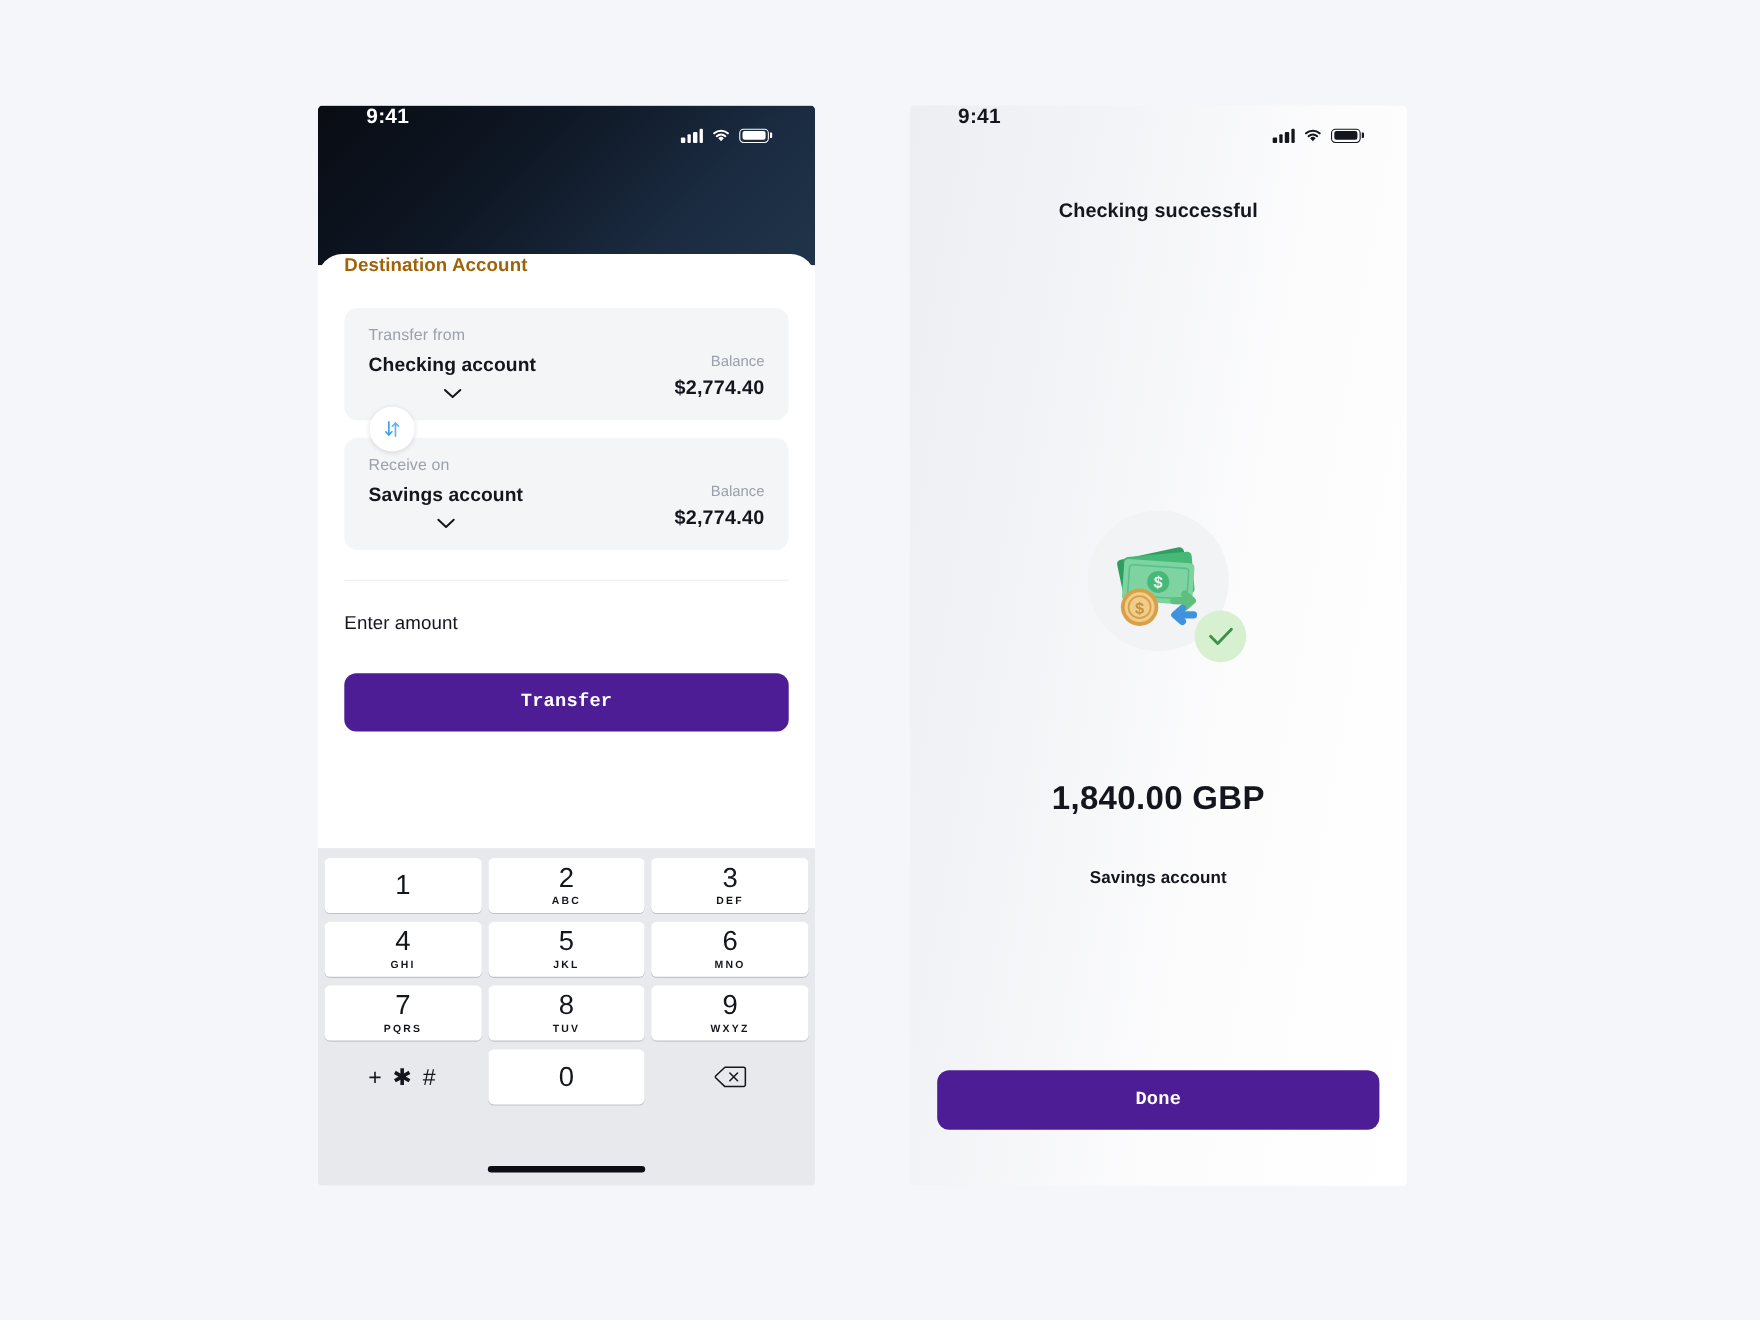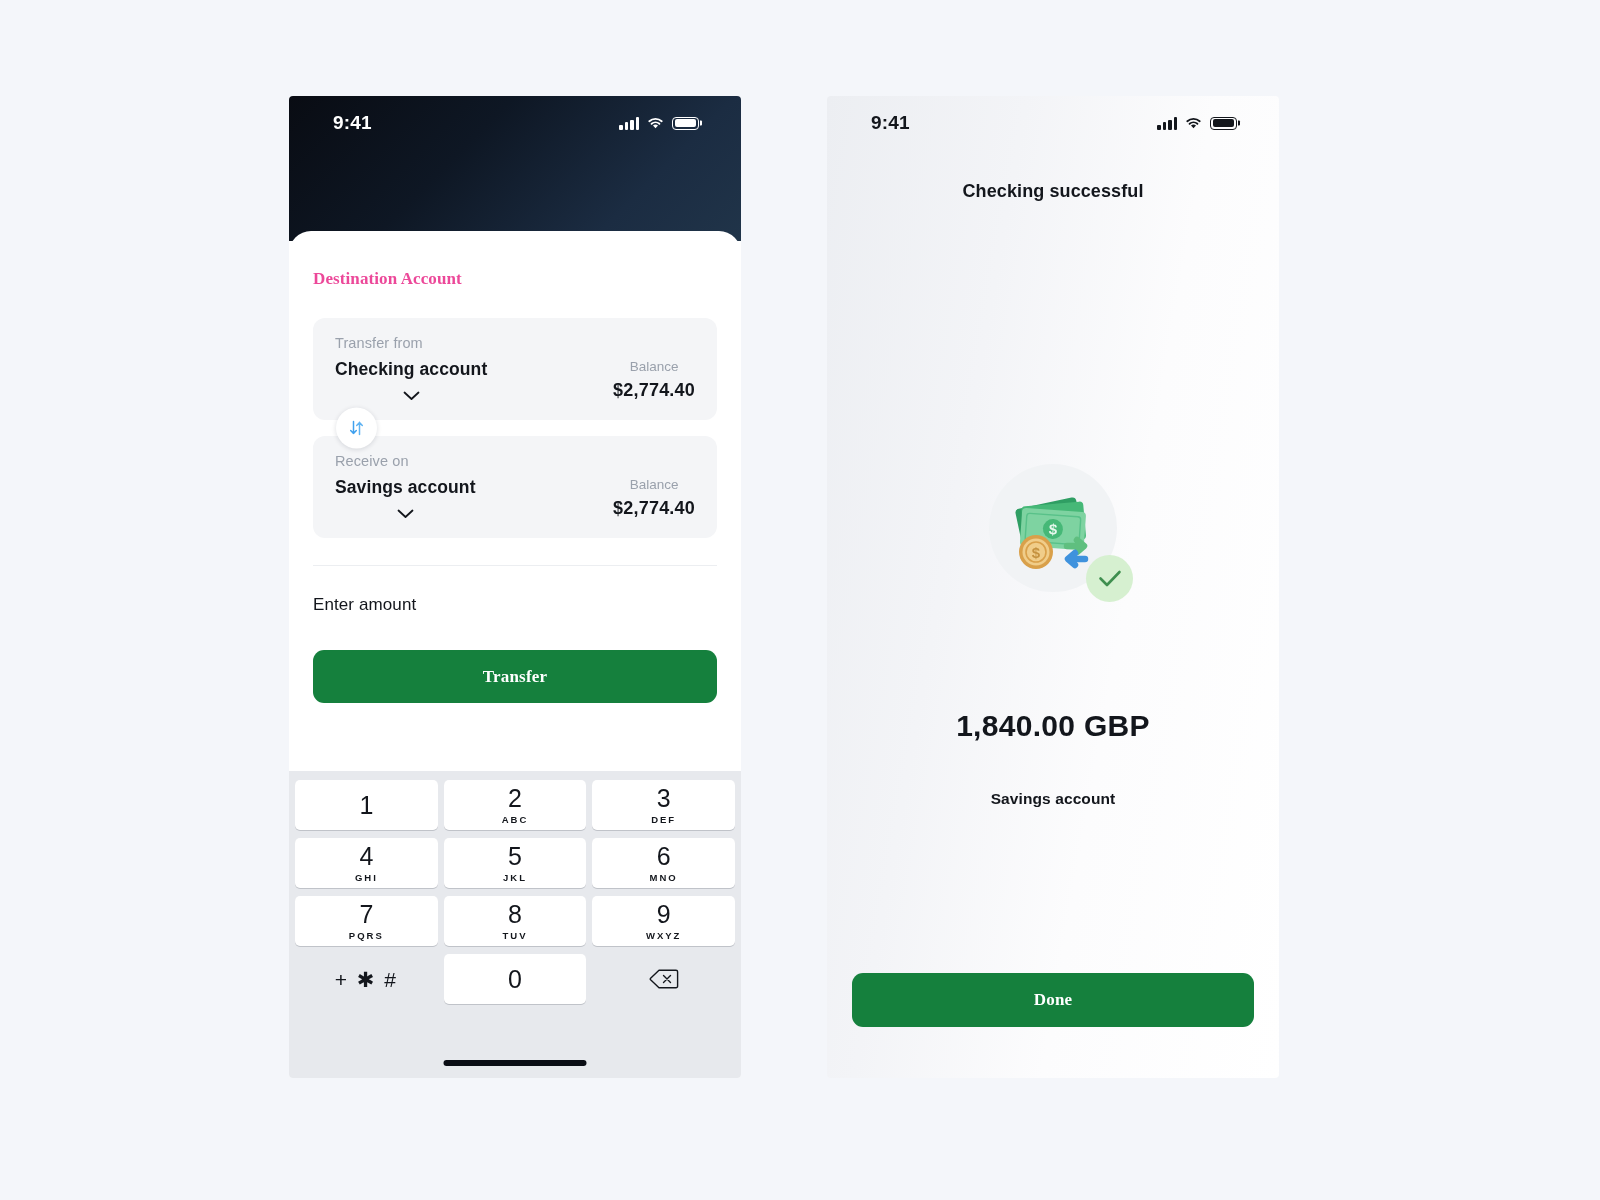--- a/index.html
+++ b/index.html
@@ -28,21 +28,20 @@
     overflow: hidden;
   }
   .phone-left  { left: 289px; background: #ffffff; }
   .phone-right { left: 827px;
     background: linear-gradient(100deg, #eceef2 0%, #f3f4f7 32%, #fcfcfd 62%, #ffffff 100%); }
 
   
   .statusbar {
     height: 54px;
     display: flex;
-    align-items: center;
     justify-content: space-between;
     padding: 0 42px 0 44px;
     position: relative;
     z-index: 5;
   }
   .status-time {
     font-size: 19px;
     font-weight: bold;
     letter-spacing: 0.2px;
   }
@@ -121,41 +120,39 @@
     top: 135px; left: 0; right: 0;
     height: 540px;
     background: #ffffff;
     border-radius: 22px 22px 0 0;
     z-index: 2;
     padding: 0 24px;
   }
   .section-title {
     font-size: 17px;
     font-weight: bold;
-    color: #ec4899;
+    color: #a16207;
     letter-spacing: 0.1px;
-    padding-top: 38px;
-    font-family: Liberation Serif, serif;
   }
 
   .acct-group { position: relative; margin-top: 29px; }
   .acct-card {
     background: #f4f5f7;
     border-radius: 12px;
     padding: 17px 22px 19px 22px;
     display: flex;
     justify-content: space-between;
     align-items: flex-end;
   }
   .acct-card + .acct-card { margin-top: 16px; }
   .acct-left { display: flex; flex-direction: column; gap: 8px; }
   .acct-label { font-size: 14.5px; color: #9aa1ac; letter-spacing: 0.1px; }
   .acct-name-row { display: flex; align-items: center; gap: 11px; flex-direction: column; }
   .acct-name { font-size: 17.5px; font-weight: bold; color: #13161c; letter-spacing: 0.1px; }
-  .acct-right { display: flex; flex-direction: column; align-items: center; gap: 6px; }
+  .acct-right { display: flex; flex-direction: column; align-items: flex-end; gap: 6px; }
   .bal-label { font-size: 13.5px; color: #9aa1ac; }
   .bal-value { font-size: 18px; font-weight: bold; color: #13161c; letter-spacing: 0.2px; }
 
   .swap-btn {
     position: absolute;
     left: 23px;
     top: 50%;
     transform: translateY(-50%);
     width: 41px; height: 41px;
     border-radius: 50%;
@@ -183,28 +180,28 @@
     font-size: 49px;
     font-weight: bold;
     color: #7b8089;
     letter-spacing: 1.5px;
     margin-top: 37px;
   }
 
   .primary-btn {
     display: block;
     width: 100%;
-    background: #15803d;
+    background: #4c1d95;
     color: #ffffff;
     border: none;
     border-radius: 11px;
     height: 53px;
     font-size: 17px;
     font-weight: bold;
-    font-family: Liberation Serif, serif;
+    font-family: Liberation Mono, monospace;
     letter-spacing: 0.2px;
     cursor: pointer;
   }
   .transfer-btn-wrap { margin-top: 35px; }
 
   
   .keypad {
     position: absolute;
     left: 0; right: 0; bottom: 0;
     top: 675px;

